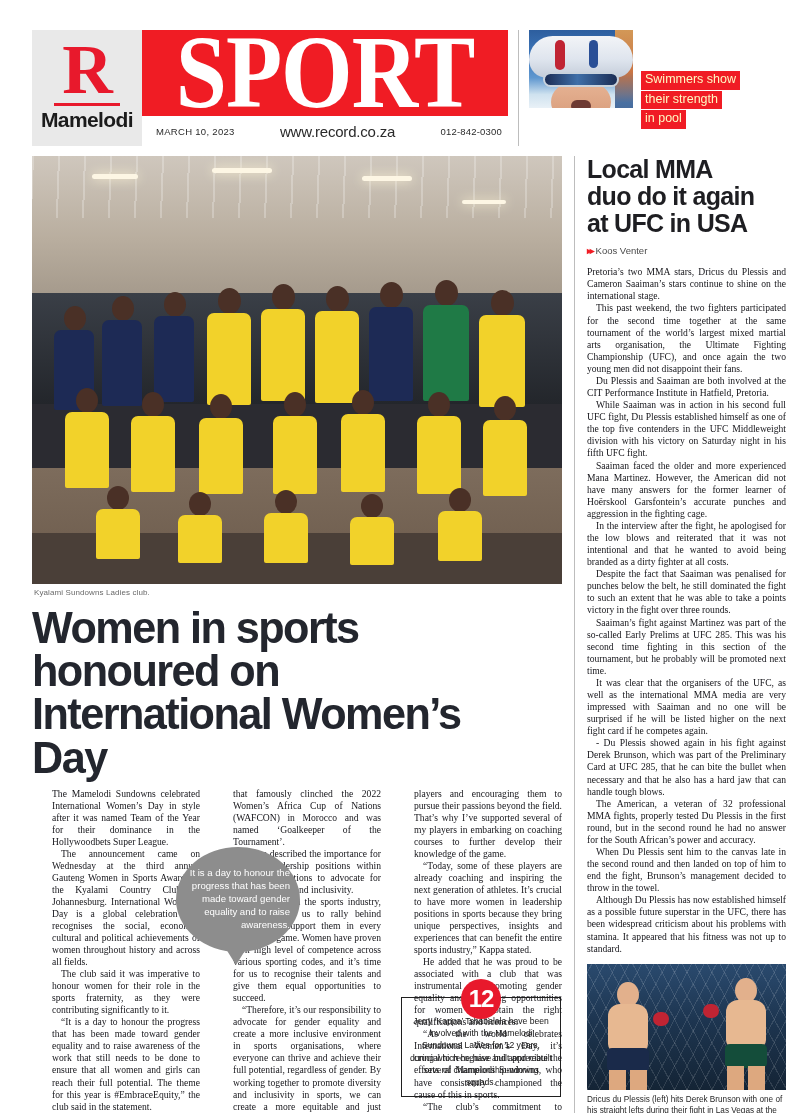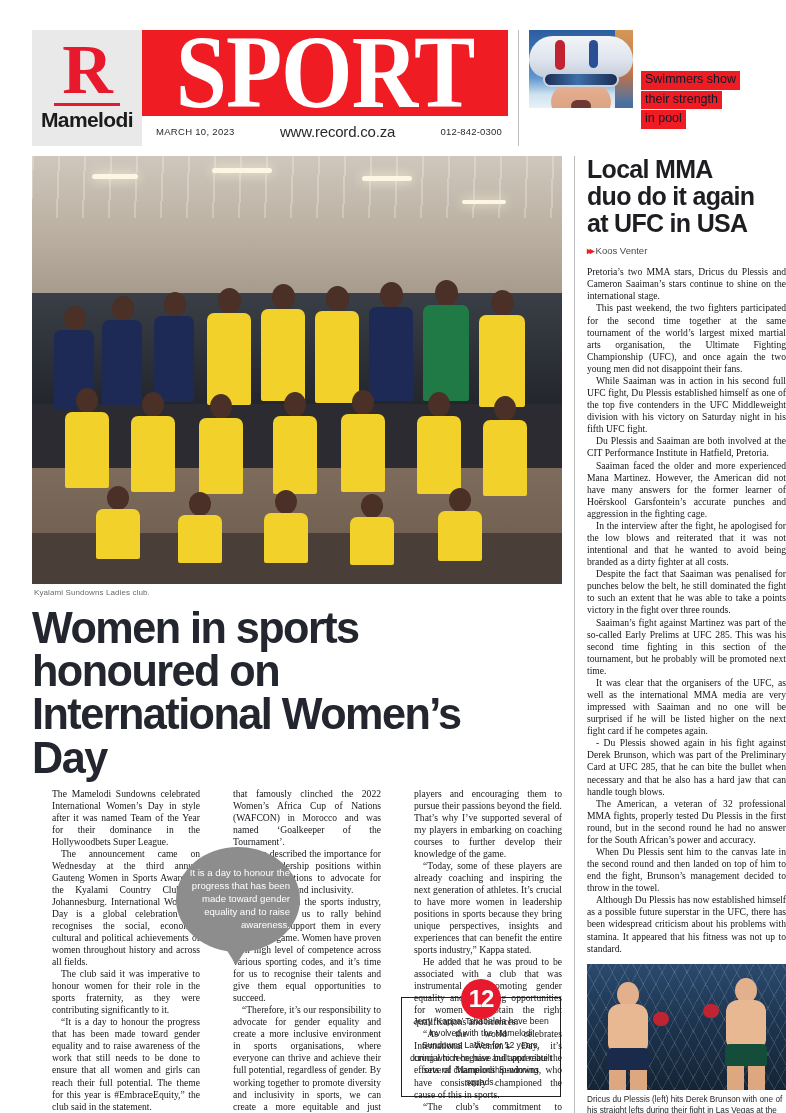--- a/index.html
+++ b/index.html
@@ -43,21 +43,21 @@
   .swim-face { position:absolute; left:22px; top:52px; width:60px; height:40px; border-radius:30px/26px;
      background:linear-gradient(180deg,#e6b394,#d79a78); }
   .swim-mouth { position:absolute; left:42px; top:70px; width:20px; height:12px; border-radius:10px; background:#6d3a33; }
   .swim-foam { position:absolute; left:0; bottom:0; width:104px; height:26px;
      background:radial-gradient(circle at 20% 40%, #fff 0 30%, transparent 32%),
                 radial-gradient(circle at 55% 55%, #fff 0 34%, transparent 36%),
                 radial-gradient(circle at 85% 35%, #fff 0 28%, transparent 30%), #cfe0ee; }
   .swim-lane { position:absolute; right:0; top:0; width:18px; height:104px;
      background:linear-gradient(180deg,#f0a24a,#e0712c 40%,#2e5a93 70%,#1e3f73); opacity:.85; }
   .swim-tease { display:flex; flex-direction:column; align-items:flex-start; justify-content:center; gap:1px; padding-top:24px; }
-  .swim-tease span { background:#f01c24; color:#0f172a; font-family:"Liberation Sans", sans-serif;
+  .swim-tease span { background:#f01c24; color:#fef9c3; font-family:"Liberation Sans", sans-serif;
       font-size:12.5px; line-height:1.27; padding:1px 4px 2px; white-space:nowrap; }
 
   
   .main-col { position:absolute; left:32px; top:156px; width:530px; }
   .team-photo { width:530px; height:428px; position:relative; overflow:hidden; background:#2b2b31; }
   .tp-ceiling { position:absolute; inset:0 0 52% 0; background:linear-gradient(180deg,#cfc7bd 0%, #b9ae9f 40%, #8e8376 100%); }
   .tp-ceil-lines { position:absolute; left:0; top:0; width:100%; height:30%;
      background:repeating-linear-gradient(92deg, rgba(255,255,255,.25) 0 2px, transparent 2px 26px); }
   .tp-lamp { position:absolute; background:#fdf6e4; border-radius:3px; box-shadow:0 0 12px #fff6d8; }
   .tp-wall { position:absolute; left:0; top:32%; width:100%; height:26%; background:linear-gradient(180deg,#3a3f47,#23262b); }
@@ -317,22 +317,22 @@
       <span>at UFC in USA</span>
     </h2>
 
     <div class="r-byline">
       <span class="arrows">▸▸</span><span>Koos Venter</span>
     </div>
 
     <div class="r-body">
       <p class="noindent">Pretoria’s two MMA stars, Dricus du Plessis and Cameron Saaiman’s stars continue to shine on the international stage.</p>
       <p>This past weekend, the two fighters participated for the second time together at the same tournament of the world’s largest mixed martial arts organisation, the Ultimate Fighting Championship (UFC), and once again the two young men did not disappoint their fans.</p>
+      <p>Du Plessis and Saaiman are both involved at the CIT Performance Institute in Hatfield, Pretoria.</p>
       <p>While Saaiman was in action in his second full UFC fight, Du Plessis established himself as one of the top five contenders in the UFC Middleweight division with his victory on Saturday night in his fifth UFC fight.</p>
-      <p>Du Plessis and Saaiman are both involved at the CIT Performance Institute in Hatfield, Pretoria.</p>
       <p>Saaiman faced the older and more experienced Mana Martinez. However, the American did not have many answers for the former learner of Hoërskool Garsfontein’s accurate punches and aggression in the fighting cage.</p>
       <p>In the interview after the fight, he apologised for the low blows and reiterated that it was not intentional and that he wanted to avoid being branded as a dirty fighter at all costs.</p>
       <p>Despite the fact that Saaiman was penalised for punches below the belt, he still dominated the fight to such an extent that he was able to take a points victory in the fight over three rounds.</p>
       <p>Saaiman’s fight against Martinez was part of the so-called Early Prelims at UFC 285. This was his second time fighting in this section of the tournament, but he probably will be promoted next time.</p>
       <p>It was clear that the organisers of the UFC, as well as the international MMA media are very impressed with Saaiman and no one will be surprised if he will be listed higher on the next fight card if he competes again.</p>
       <p>- Du Plessis showed again in his fight against Derek Brunson, which was part of the Preliminary Card at UFC 285, that he can bite the bullet when necessary and that he also has a hard jaw that can handle tough blows.</p>
       <p>The American, a veteran of 32 professional MMA fights, properly tested Du Plessis in the first round, but in the second round he had no answer for the South African’s power and accuracy.</p>
       <p>When Du Plessis sent him to the canvas late in the second round and then landed on top of him to end the fight, Brunson’s management decided to throw in the towel.</p>
       <p>Although Du Plessis has now established himself as a possible future superstar in the UFC, there has been widespread criticism about his problems with stamina. It appeared that his fitness was not up to standard.</p>
     </div>

